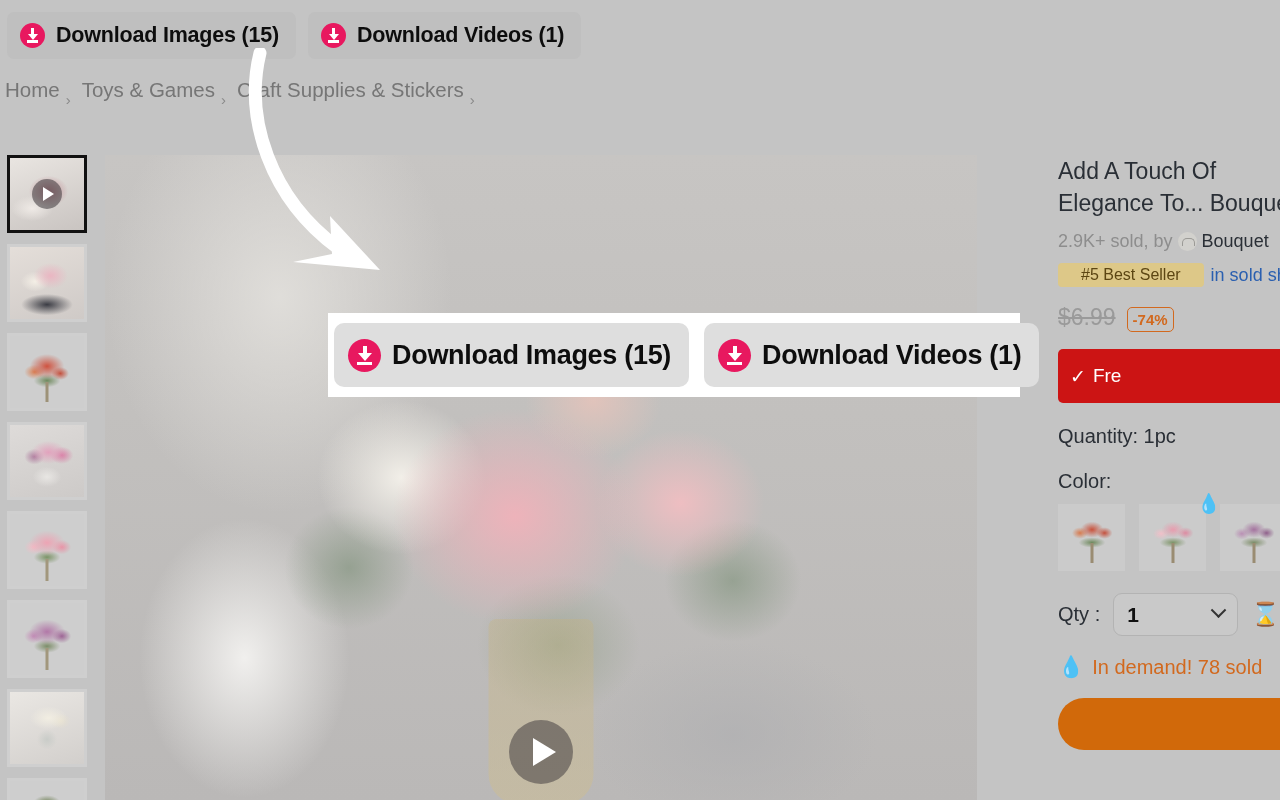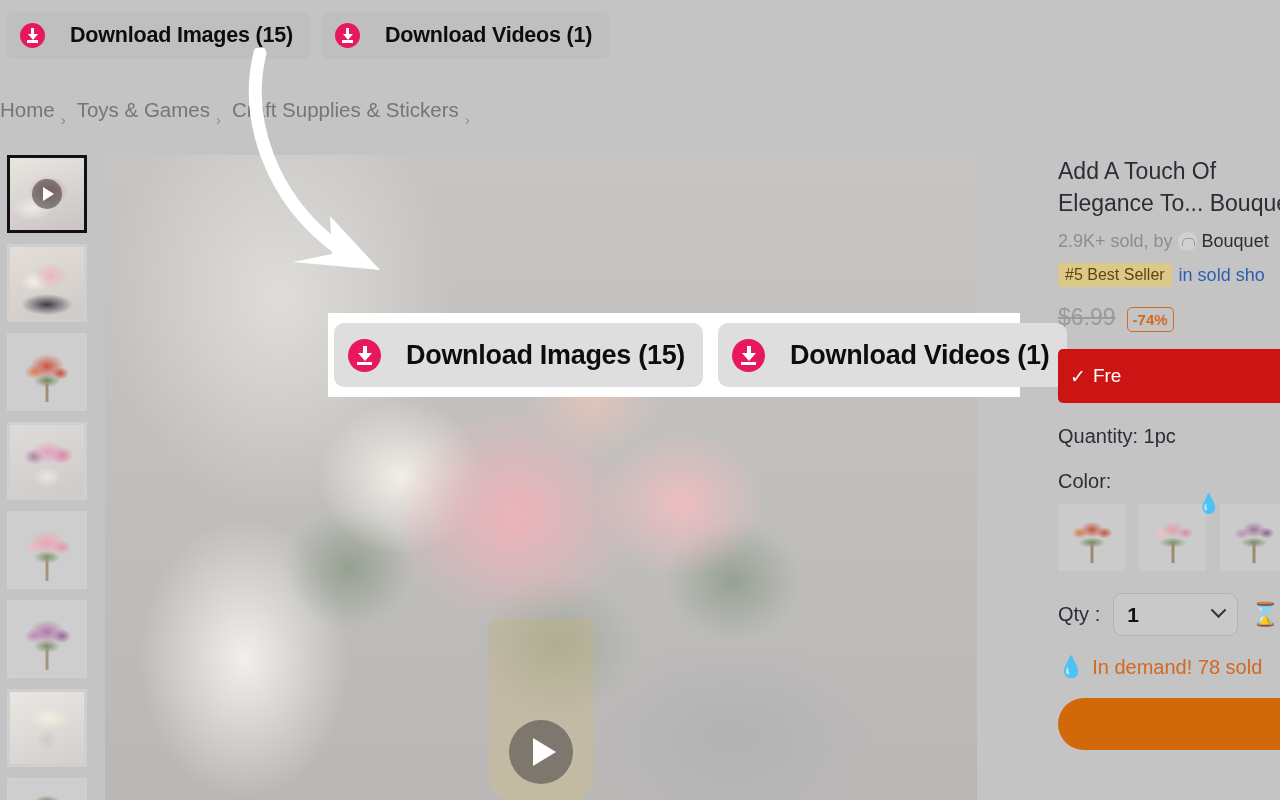--- a/index.html
+++ b/index.html
@@ -26,21 +26,21 @@
     width: 1280px; height: 70px;
     display: flex;
     align-items: center;
     gap: 12px;
     padding-left: 7px;
     background: #c4c4c4;
   }
   .dl-btn {
     display: flex;
     align-items: center;
-    gap: 25px;
+    gap: 11px;
     height: 47px;
     padding: 0 17px 0 13px;
     background: #bfbfbf;
     border: none;
     border-radius: 7px;
     cursor: pointer;
   }
   .dl-btn .dl-label {
     font-size: 21.5px;
     font-weight: bold;
@@ -77,24 +77,24 @@
     background: #fff;
   }
 
   
   .breadcrumb {
     position: absolute;
     left: 0; top: 78px;
     width: 1280px; height: 38px;
     display: flex;
     align-items: flex-start;
+    padding-left: 5px;
     font-size: 20.5px;
     color: #767676;
     white-space: nowrap;
-    margin-top: 20px;
   }
   .crumb { color: #767676; cursor: pointer; }
   .crumb.last { color: #3f3f3f; cursor: default; }
   .crumb-sep {
     position: relative;
     width: 22px;
     flex: 0 0 auto;
     color: #8a8a8a;
     font-size: 15px;
   }
@@ -284,21 +284,21 @@
     color: #2a5fb0;
     display: flex;
     align-items: center;
     gap: 7px;
     white-space: nowrap;
   }
   .bestseller-badge {
     background: #ddc888;
     color: #5c4613;
     font-size: 16px;
-    padding: 3px 7px;
+    padding: 3px 23px;
     border-radius: 4px;
     white-space: nowrap;
   }
 
   .price-row {
     margin-top: 17px;
     display: flex;
     align-items: baseline;
     gap: 11px;
     white-space: nowrap;

